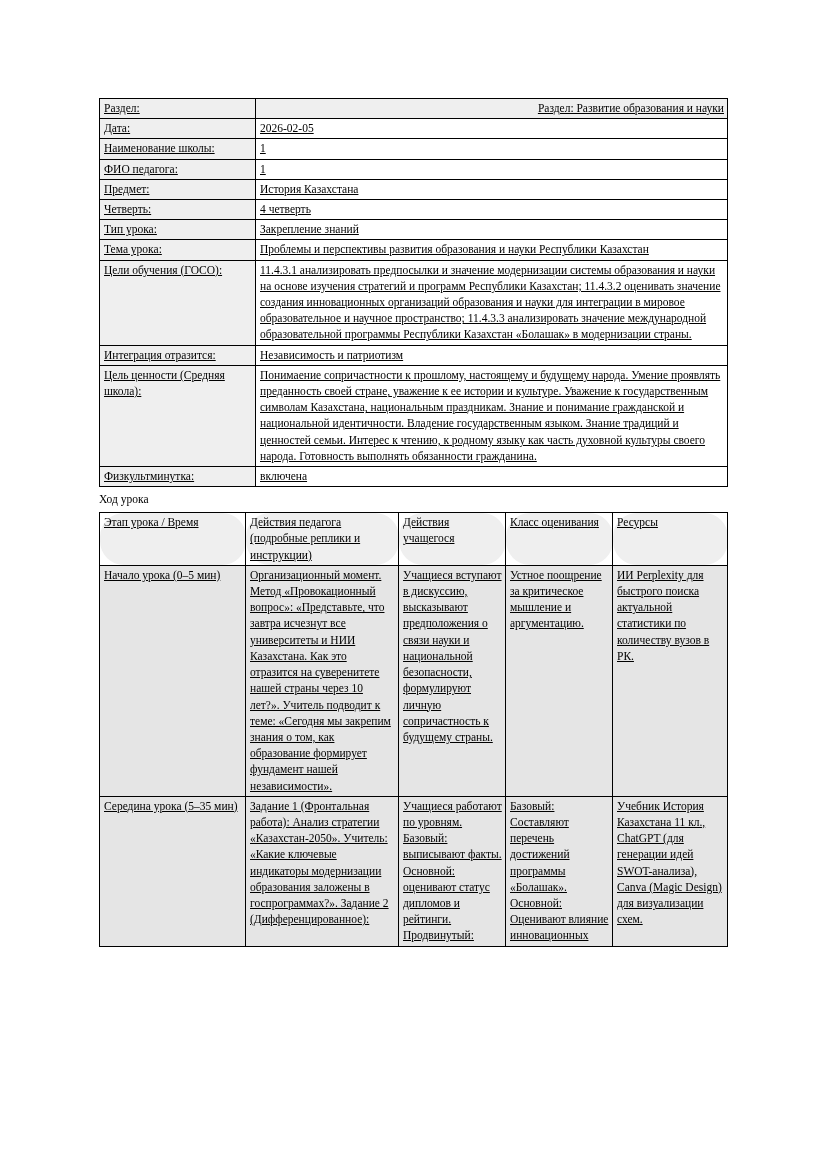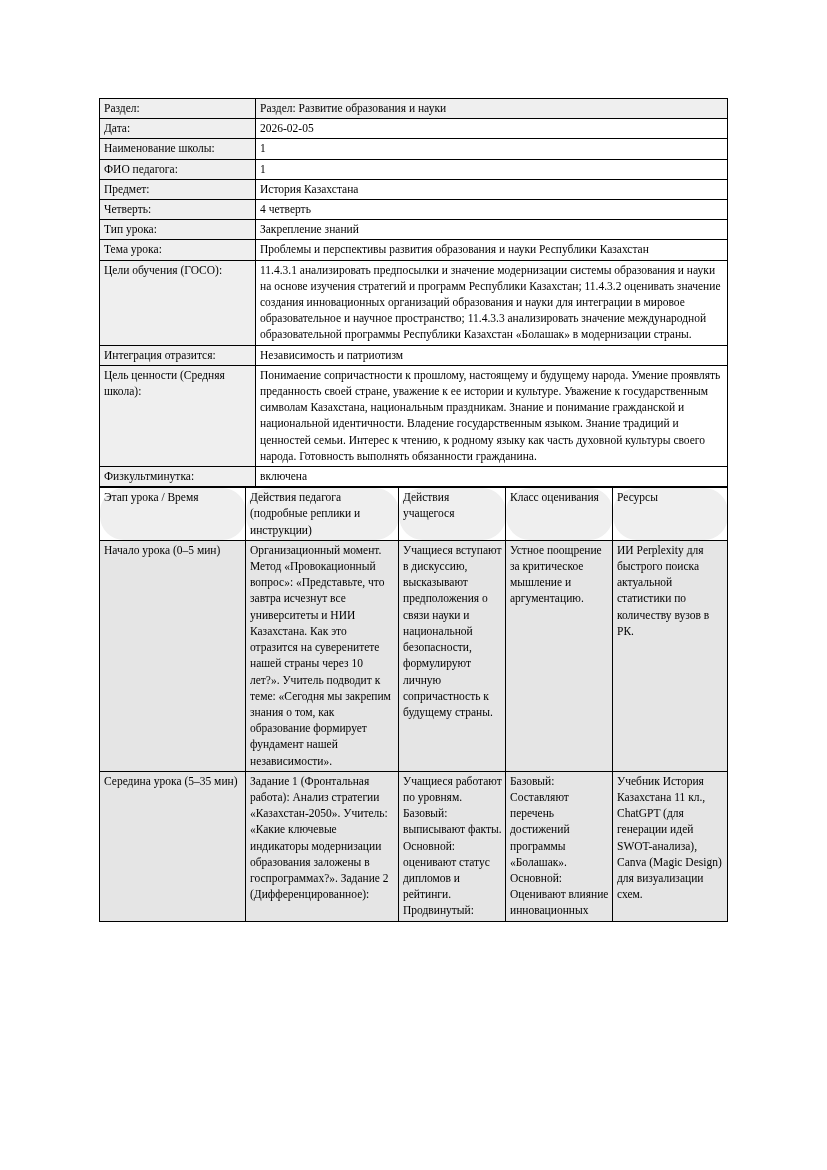--- a/index.html
+++ b/index.html
@@ -52,32 +52,34 @@
   }
   table td, table th {
     border: 1px solid #000000;
     padding: 1px 3px 2px 4px;
     vertical-align: top;
     text-align: left;
     font-weight: normal;
     word-wrap: break-word;
     overflow-wrap: break-word;
     hyphens: none;
+    text-decoration: underline;
   }
   
   .info-table col.c-label { width: 156px; }
   .info-table col.c-value { width: 472px; }
   .info-table td.label {
     background: #efefef;
   }
   .info-table td.value {
     background: #ffffff;
   }
   .info-table tr.shaded td.value {
     background: #efefef;
+    text-align: right;
   }
   
   .flow-table col.f1 { width: 146px; }
   .flow-table col.f2 { width: 153px; }
   .flow-table col.f3 { width: 107px; }
   .flow-table col.f4 { width: 107px; }
   .flow-table col.f5 { width: 115px; }
   .flow-table thead td {
     background: #efefef;
     border-radius: 24px;
@@ -152,20 +154,21 @@
               <td class="label">Цель ценности (Средняя школа):</td>
               <td class="value">Понимаение сопричастности к прошлому, настоящему и будущему народа. Умение проявлять преданность своей стране, уважение к ее истории и культуре. Уважение к государственным символам Казахстана, национальным праздникам. Знание и понимание гражданской и национальной идентичности. Владение государственным языком. Знание традиций и ценностей семьи. Интерес к чтению, к родному языку как часть духовной культуры своего народа. Готовность выполнять обязанности гражданина.</td>
             </tr>
             <tr>
               <td class="label">Физкультминутка:</td>
               <td class="value">включена</td>
             </tr>
           </tbody>
       </table>
 
+      <p class="section-label">Ход урока</p>
 
       <table class="flow-table">
         <colgroup>
           <col class="f1">
           <col class="f2">
           <col class="f3">
           <col class="f4">
           <col class="f5">
         </colgroup>
         <thead>

